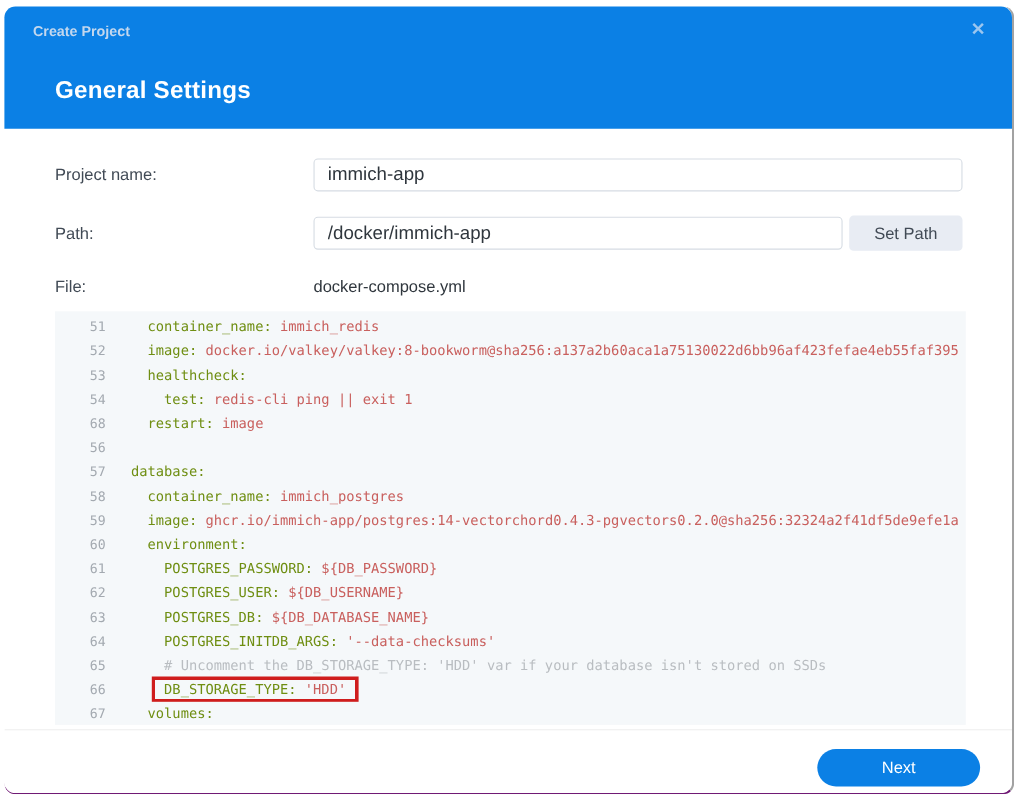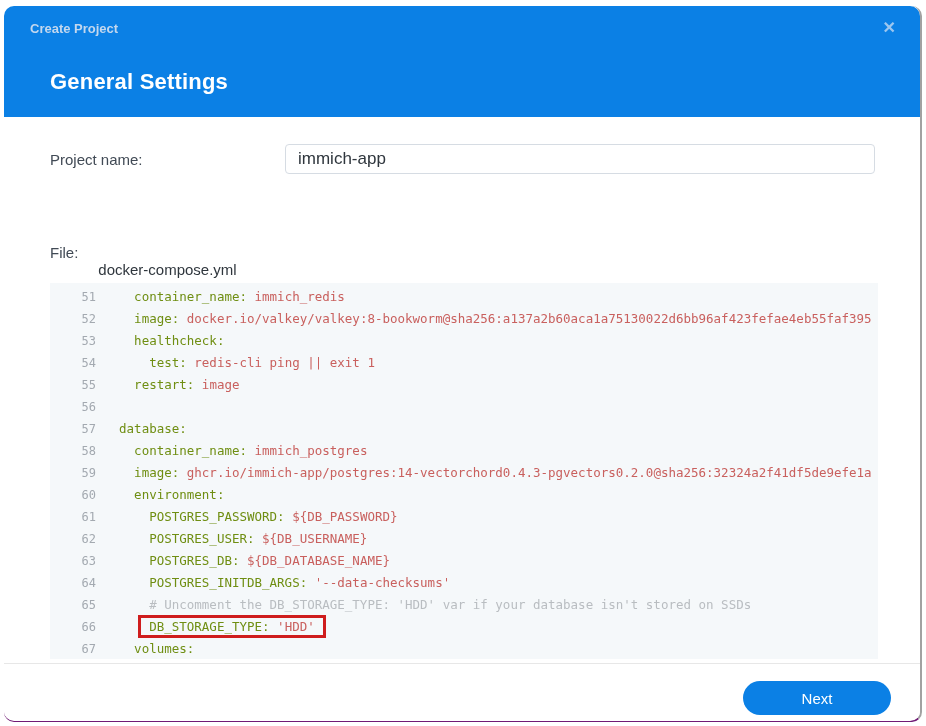--- a/index.html
+++ b/index.html
@@ -11,21 +11,21 @@
   .header{position:absolute;left:0;top:0;width:100%;height:111px;background:#0b80e5;
           border-radius:10px 10px 0 0;}
   .dlg-title{position:absolute;left:26px;top:15px;font-size:13px;font-weight:bold;color:#c3d7ee;}
   .close-btn{position:absolute;right:24px;top:11px;font-size:16px;font-weight:bold;color:#9cc6ef;
           cursor:pointer;line-height:22px;}
   .heading{position:absolute;left:46px;top:63px;font-size:22px;font-weight:bold;color:#ffffff;
           letter-spacing:.2px;}
   .form-row{position:absolute;left:46px;display:flex;align-items:center;height:32px;}
   .row-project{top:137px;}
   .row-path{top:190px;}
-  .row-file{top:238px;flex-direction:column;}
+  .row-file{top:238px;}
   .form-label{width:235px;font-size:15px;color:#414a55;}
   .text-input{box-sizing:border-box;height:30px;border:1px solid #d6dce3;border-radius:4px;
           padding:0 12px;font-size:17px;color:#2f363d;font-family:"Liberation Sans",sans-serif;
           outline:none;background:#ffffff;}
   .input-project{width:590px;}
   .input-path{width:481px;}
   .set-path-btn{margin-left:6px;width:103px;height:32px;border:none;border-radius:4px;
           background:#e8ecf3;color:#414a55;font-size:15px;cursor:pointer;
           font-family:"Liberation Sans",sans-serif;}
   .file-value{font-size:15px;color:#2f363d;}
@@ -56,32 +56,37 @@
       <div class="dlg-title">Create Project</div>
       <div class="close-btn">✕</div>
       <div class="heading">General Settings</div>
     </div>
 
     <div class="form-row row-project">
       <div class="form-label">Project name:</div>
       <input class="text-input input-project" type="text" value="immich-app" style="">
     </div>
 
+    <div class="form-row row-path">
+      <div class="form-label">Path:</div>
+      <input class="text-input input-path" type="text" value="/docker/immich-app" style="">
+      <button class="set-path-btn">Set Path</button>
+    </div>
 
     <div class="form-row row-file">
       <div class="form-label">File:</div>
       <div class="file-value">docker-compose.yml</div>
     </div>
 
     <div class="editor" id="editor">
         <div class="code-line"><span class="ln">51</span><span class="code-text">    <span class="tok-key">container_name:</span><span class="tok-val"> immich_redis</span></span></div>
         <div class="code-line"><span class="ln">52</span><span class="code-text">    <span class="tok-key">image:</span><span class="tok-val"> docker.io/valkey/valkey:8-bookworm@sha256:a137a2b60aca1a75130022d6bb96af423fefae4eb55faf395</span></span></div>
         <div class="code-line"><span class="ln">53</span><span class="code-text">    <span class="tok-key">healthcheck:</span></span></div>
         <div class="code-line"><span class="ln">54</span><span class="code-text">      <span class="tok-key">test:</span><span class="tok-val"> redis-cli ping || exit 1</span></span></div>
-        <div class="code-line"><span class="ln">55</span><span class="code-text">    <span class="tok-key">restart:</span><span class="tok-val"> image</span></span></div>
+        <div class="code-line"><span class="ln">68</span><span class="code-text">    <span class="tok-key">restart:</span><span class="tok-val"> image</span></span></div>
         <div class="code-line"><span class="ln">56</span><span class="code-text"></span></div>
         <div class="code-line"><span class="ln">57</span><span class="code-text">  <span class="tok-key">database:</span></span></div>
         <div class="code-line"><span class="ln">58</span><span class="code-text">    <span class="tok-key">container_name:</span><span class="tok-val"> immich_postgres</span></span></div>
         <div class="code-line"><span class="ln">59</span><span class="code-text">    <span class="tok-key">image:</span><span class="tok-val"> ghcr.io/immich-app/postgres:14-vectorchord0.4.3-pgvectors0.2.0@sha256:32324a2f41df5de9efe1a</span></span></div>
         <div class="code-line"><span class="ln">60</span><span class="code-text">    <span class="tok-key">environment:</span></span></div>
         <div class="code-line"><span class="ln">61</span><span class="code-text">      <span class="tok-key">POSTGRES_PASSWORD:</span><span class="tok-val"> ${DB_PASSWORD}</span></span></div>
         <div class="code-line"><span class="ln">62</span><span class="code-text">      <span class="tok-key">POSTGRES_USER:</span><span class="tok-val"> ${DB_USERNAME}</span></span></div>
         <div class="code-line"><span class="ln">63</span><span class="code-text">      <span class="tok-key">POSTGRES_DB:</span><span class="tok-val"> ${DB_DATABASE_NAME}</span></span></div>
         <div class="code-line"><span class="ln">64</span><span class="code-text">      <span class="tok-key">POSTGRES_INITDB_ARGS:</span><span class="tok-val"> '--data-checksums'</span></span></div>
         <div class="code-line"><span class="ln">65</span><span class="code-text">      <span class="tok-com"># Uncomment the DB_STORAGE_TYPE: 'HDD' var if your database isn't stored on SSDs</span></span></div>

